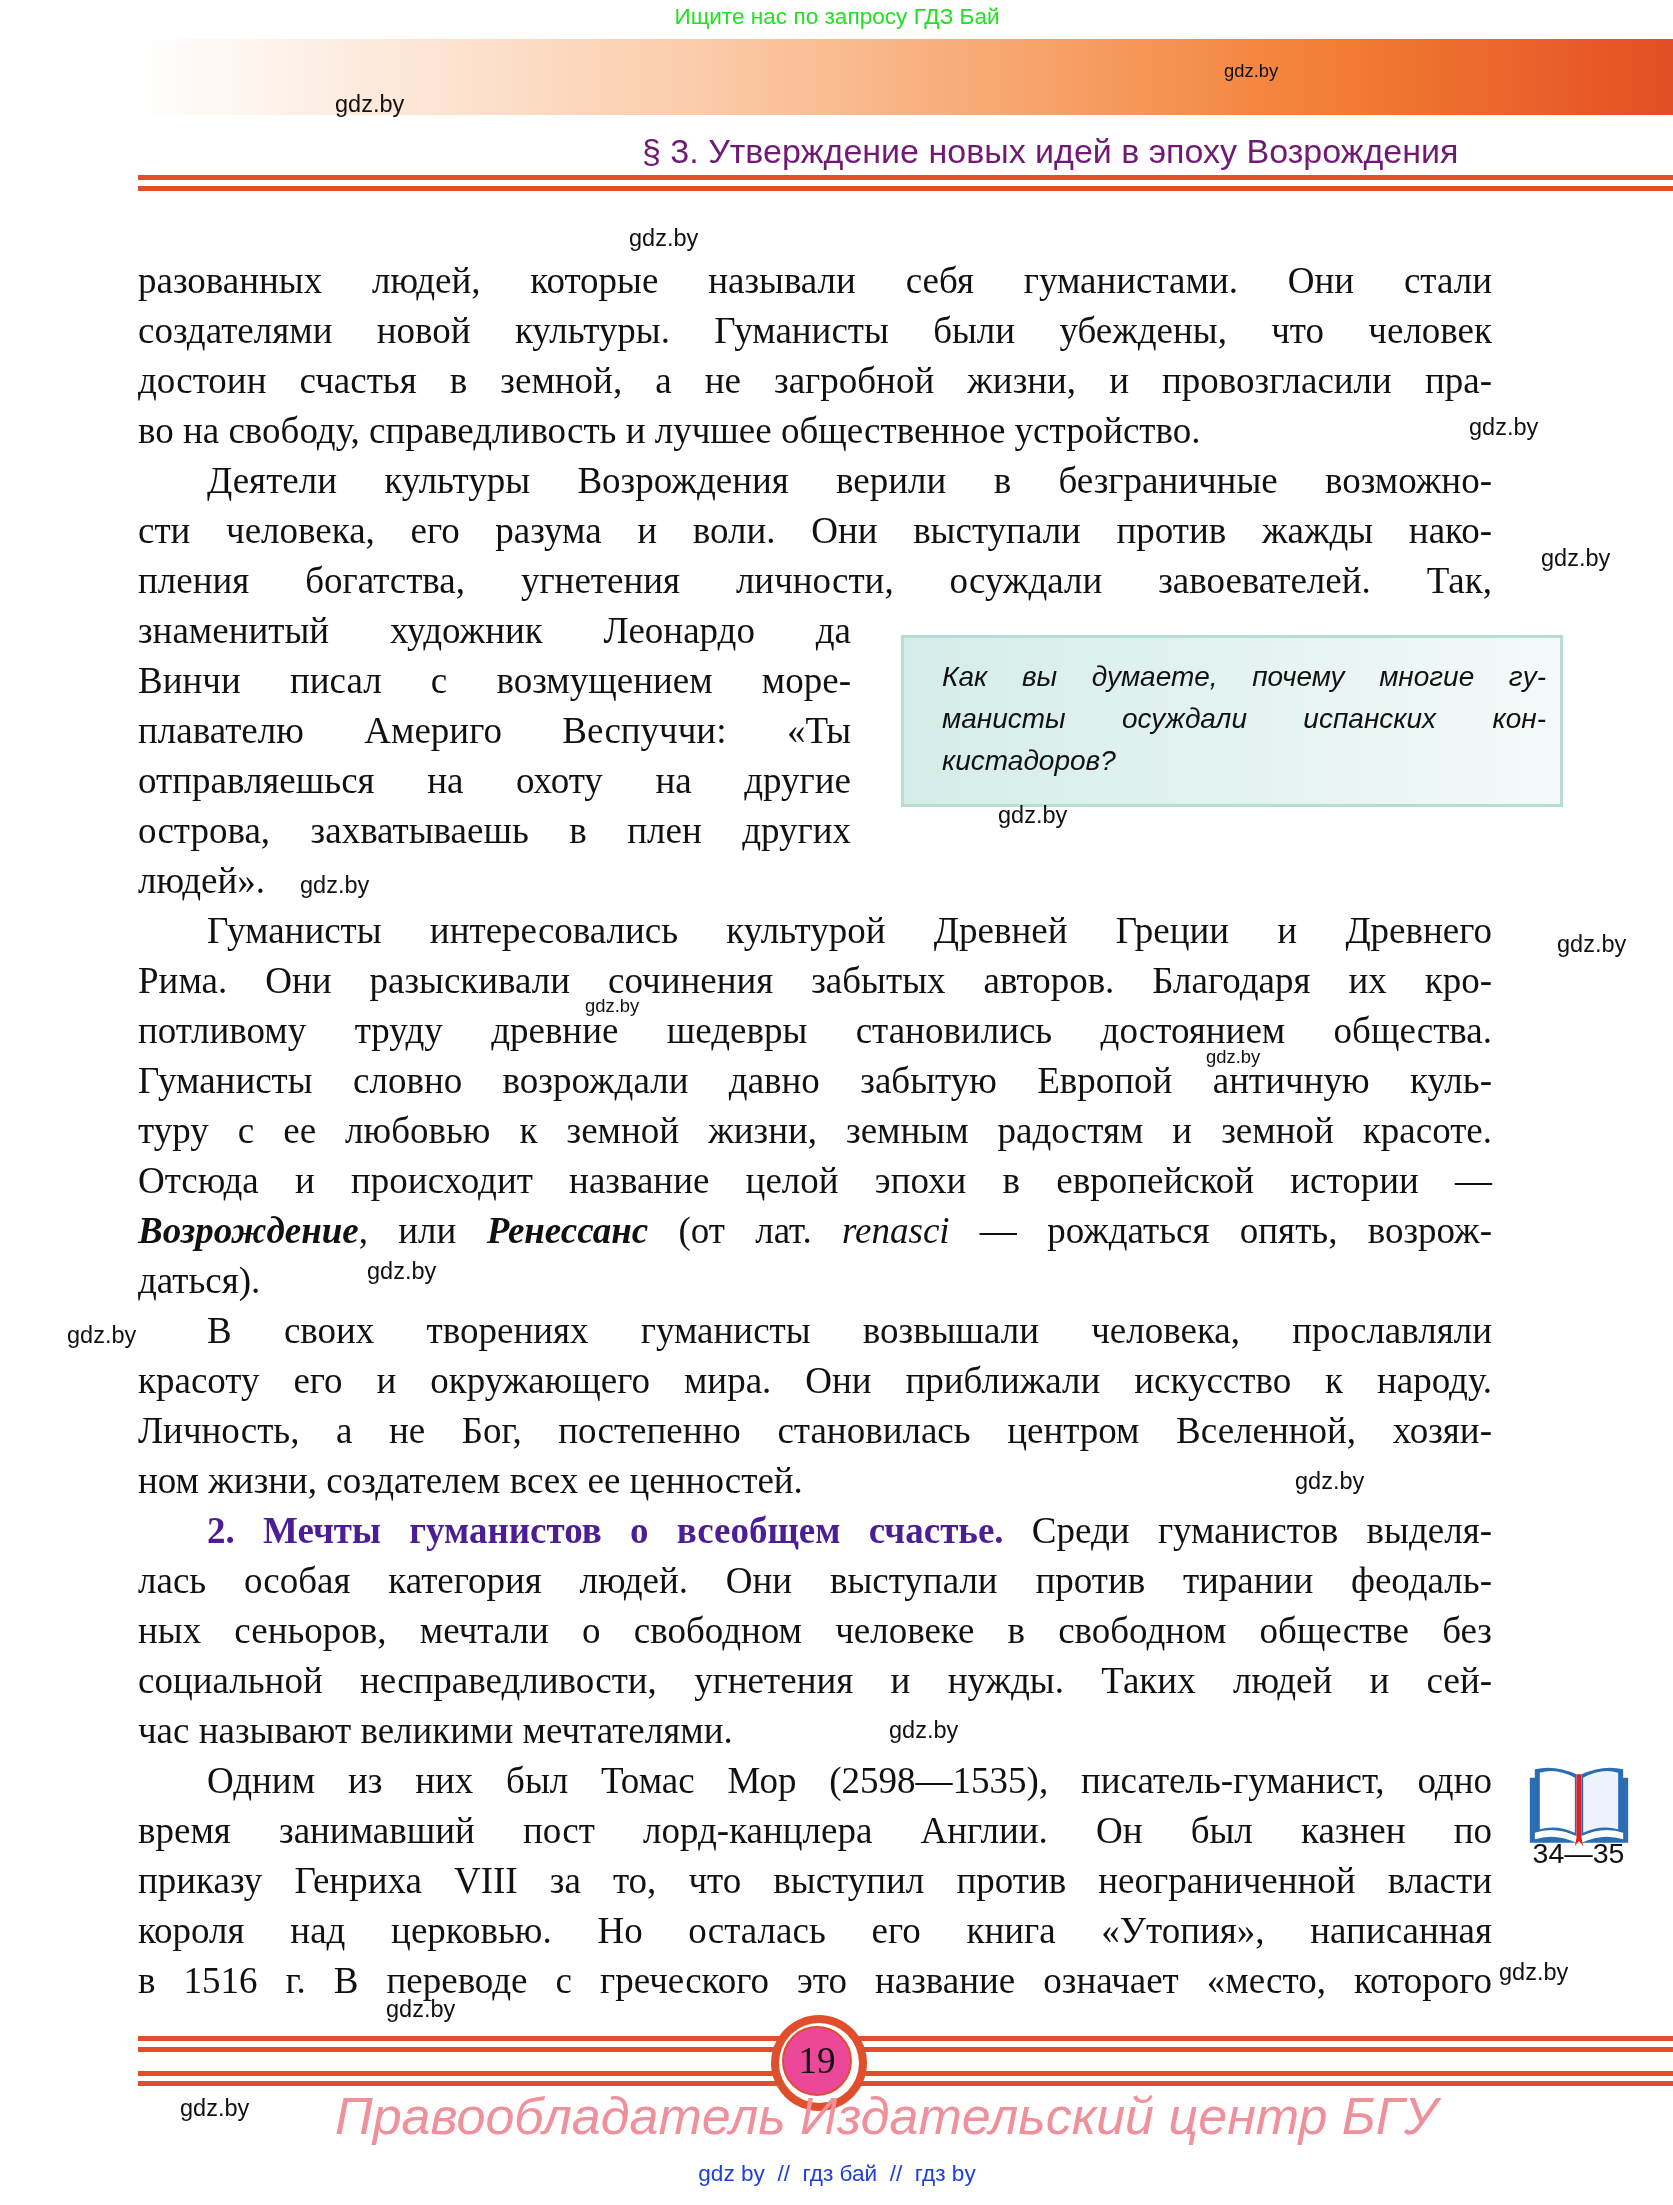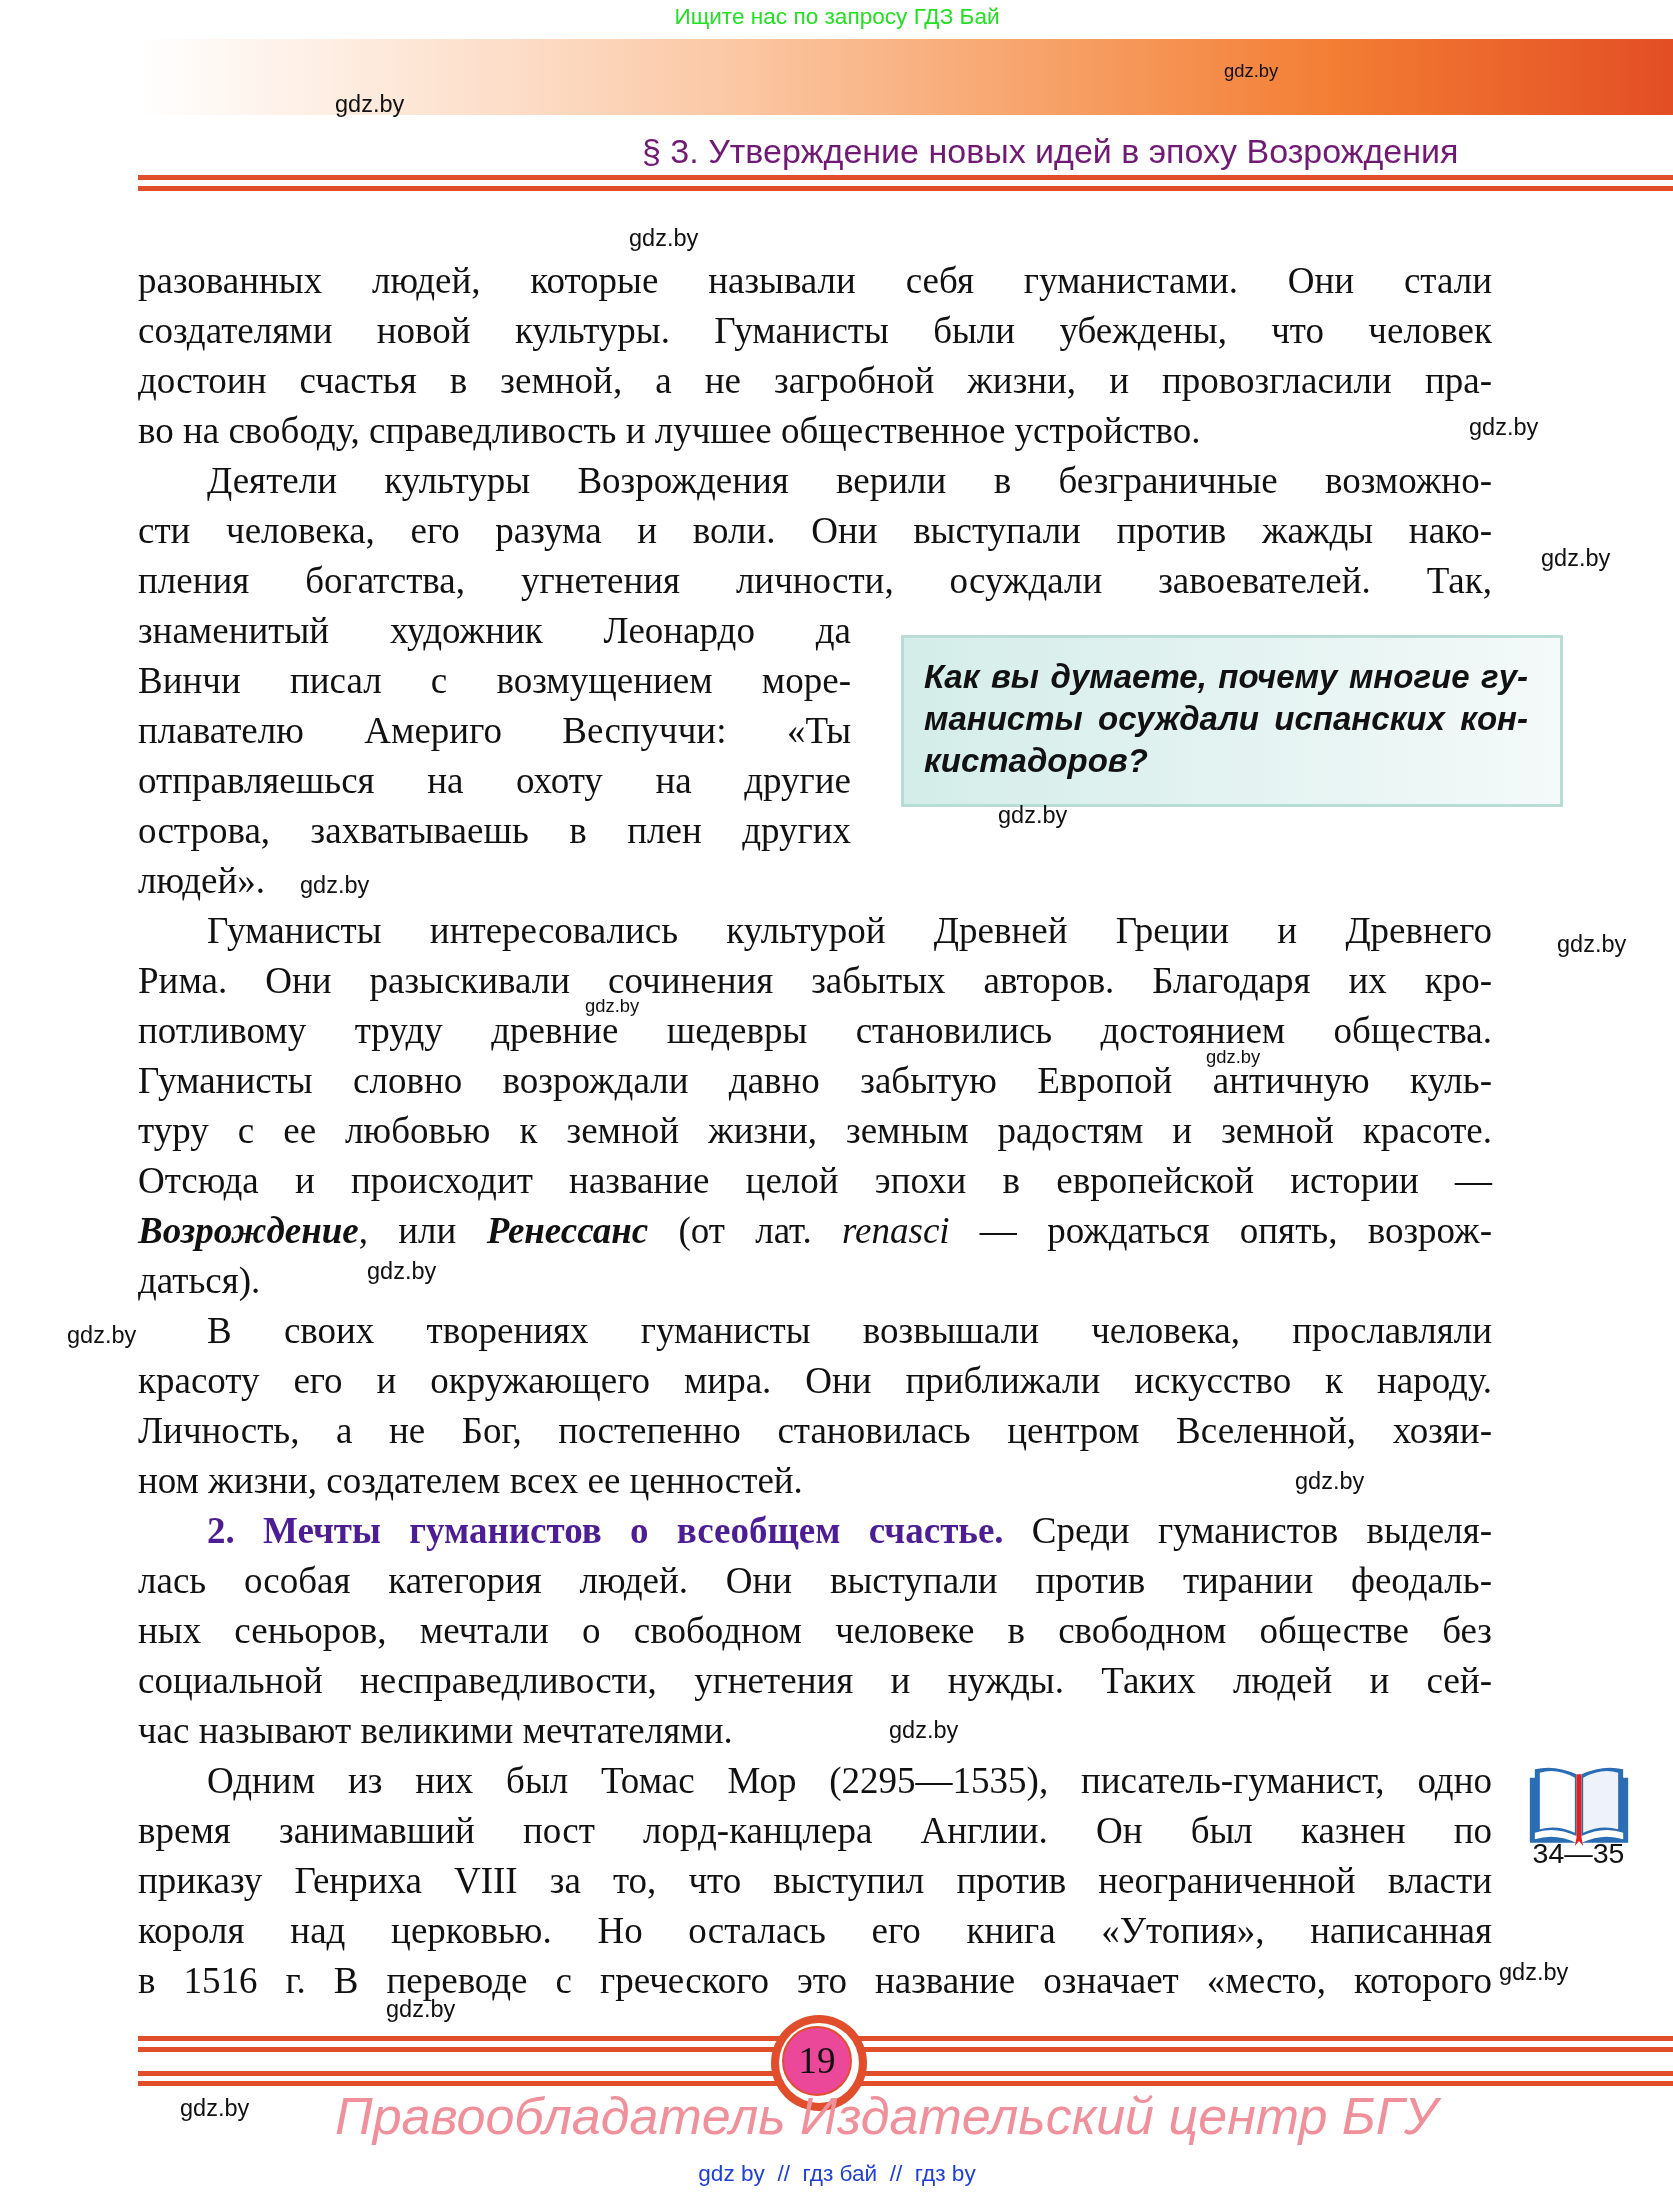--- a/index.html
+++ b/index.html
@@ -18,22 +18,22 @@
     font-size: 37px; line-height: 50px; color: #111; }
   .ln { display: block; height: 50px; white-space: nowrap; text-align: justify; text-align-last: justify; overflow: visible; }
   .ln.end { text-align-last: left; }
   .ln.indent { padding-left: 69px; }
   .ln.narrow { width: 713px; }
   .red-head { color: #4c1d95; font-weight: bold; }
   .bi { font-weight: bold; font-style: italic; }
   .it { font-style: italic; }
   .qbox { left: 901px; top: 635px; width: 662px; height: 172px; background: linear-gradient(90deg, #d4ede9 0%, #e6f4f2 60%, #f4faf9 100%);
     border: 3.4px solid #b7ddd4; box-sizing: border-box; }
-  .qbox-text { position: absolute; left: 20px; top: 18.4px; width: 604px; font-family: "Liberation Sans", sans-serif;
-    font-style: italic; font-size: 33px; line-height: 42px; color: #111; font-weight: bold; }
+  .qbox-text { position: absolute; left: 38px; top: 18.4px; width: 604px; font-family: "Liberation Sans", sans-serif;
+    font-style: italic; font-size: 28px; line-height: 42px; color: #111; }
   .qline { display: block; text-align: justify; text-align-last: justify; white-space: nowrap; }
   .qline.end { text-align-last: left; }
   .book { left: 1528px; top: 1766px; width: 102px; height: 80px; }
   .book-label { left: 1509px; top: 1836px; width: 139px; text-align: center; font-family: "Liberation Sans", sans-serif;
     font-size: 28.5px; line-height: 34px; color: #111; }
   .page-circle { left: 771px; top: 2015px; width: 96px; height: 96px; border-radius: 50%; background: #e04e2b; }
   .page-circle-ring { position: absolute; left: 7.5px; top: 7.5px; width: 80px; height: 80px; border-radius: 50%; background: #fff; }
   .page-circle-inner { position: absolute; left: 3.4px; top: 3.4px; width: 70px; height: 70px; border-radius: 50%; border: 2.5px solid #e04e2b;
     box-sizing: border-box; background: #ec4899; display: flex; align-items: center; justify-content: center;
     font-family: "Liberation Serif", serif; font-size: 37px; color: #111; }
@@ -76,21 +76,21 @@
   <span class="ln end">даться).</span>
   <span class="ln indent">В своих творениях гуманисты возвышали человека, прославляли</span>
   <span class="ln">красоту его и окружающего мира. Они приближали искусство к народу.</span>
   <span class="ln">Личность, а не Бог, постепенно становилась центром Вселенной, хозяи-</span>
   <span class="ln end">ном жизни, создателем всех ее ценностей.</span>
   <span class="ln indent"><span class="red-head">2. Мечты гуманистов о всеобщем счастье.</span><span> Среди гуманистов выделя-</span></span>
   <span class="ln">лась особая категория людей. Они выступали против тирании феодаль-</span>
   <span class="ln">ных сеньоров, мечтали о свободном человеке в свободном обществе без</span>
   <span class="ln">социальной несправедливости, угнетения и нужды. Таких людей и сей-</span>
   <span class="ln end">час называют великими мечтателями.</span>
-  <span class="ln indent">Одним из них был Томас Мор (2295—1535), писатель-гуманист, одно</span>
+  <span class="ln indent">Одним из них был Томас Мор (2598—1535), писатель-гуманист, одно</span>
   <span class="ln">время занимавший пост лорд-канцлера Англии. Он был казнен по</span>
   <span class="ln">приказу Генриха VIII за то, что выступил против неограниченной власти</span>
   <span class="ln">короля над церковью. Но осталась его книга «Утопия», написанная</span>
   <span class="ln">в 1516 г. В переводе с греческого это название означает «место, которого</span>
 </div>
 
 <div class="abs qbox">
   <div class="qbox-text">
     <span class="qline">Как вы думаете, почему многие гу-</span>
     <span class="qline">манисты осуждали испанских кон-</span>

